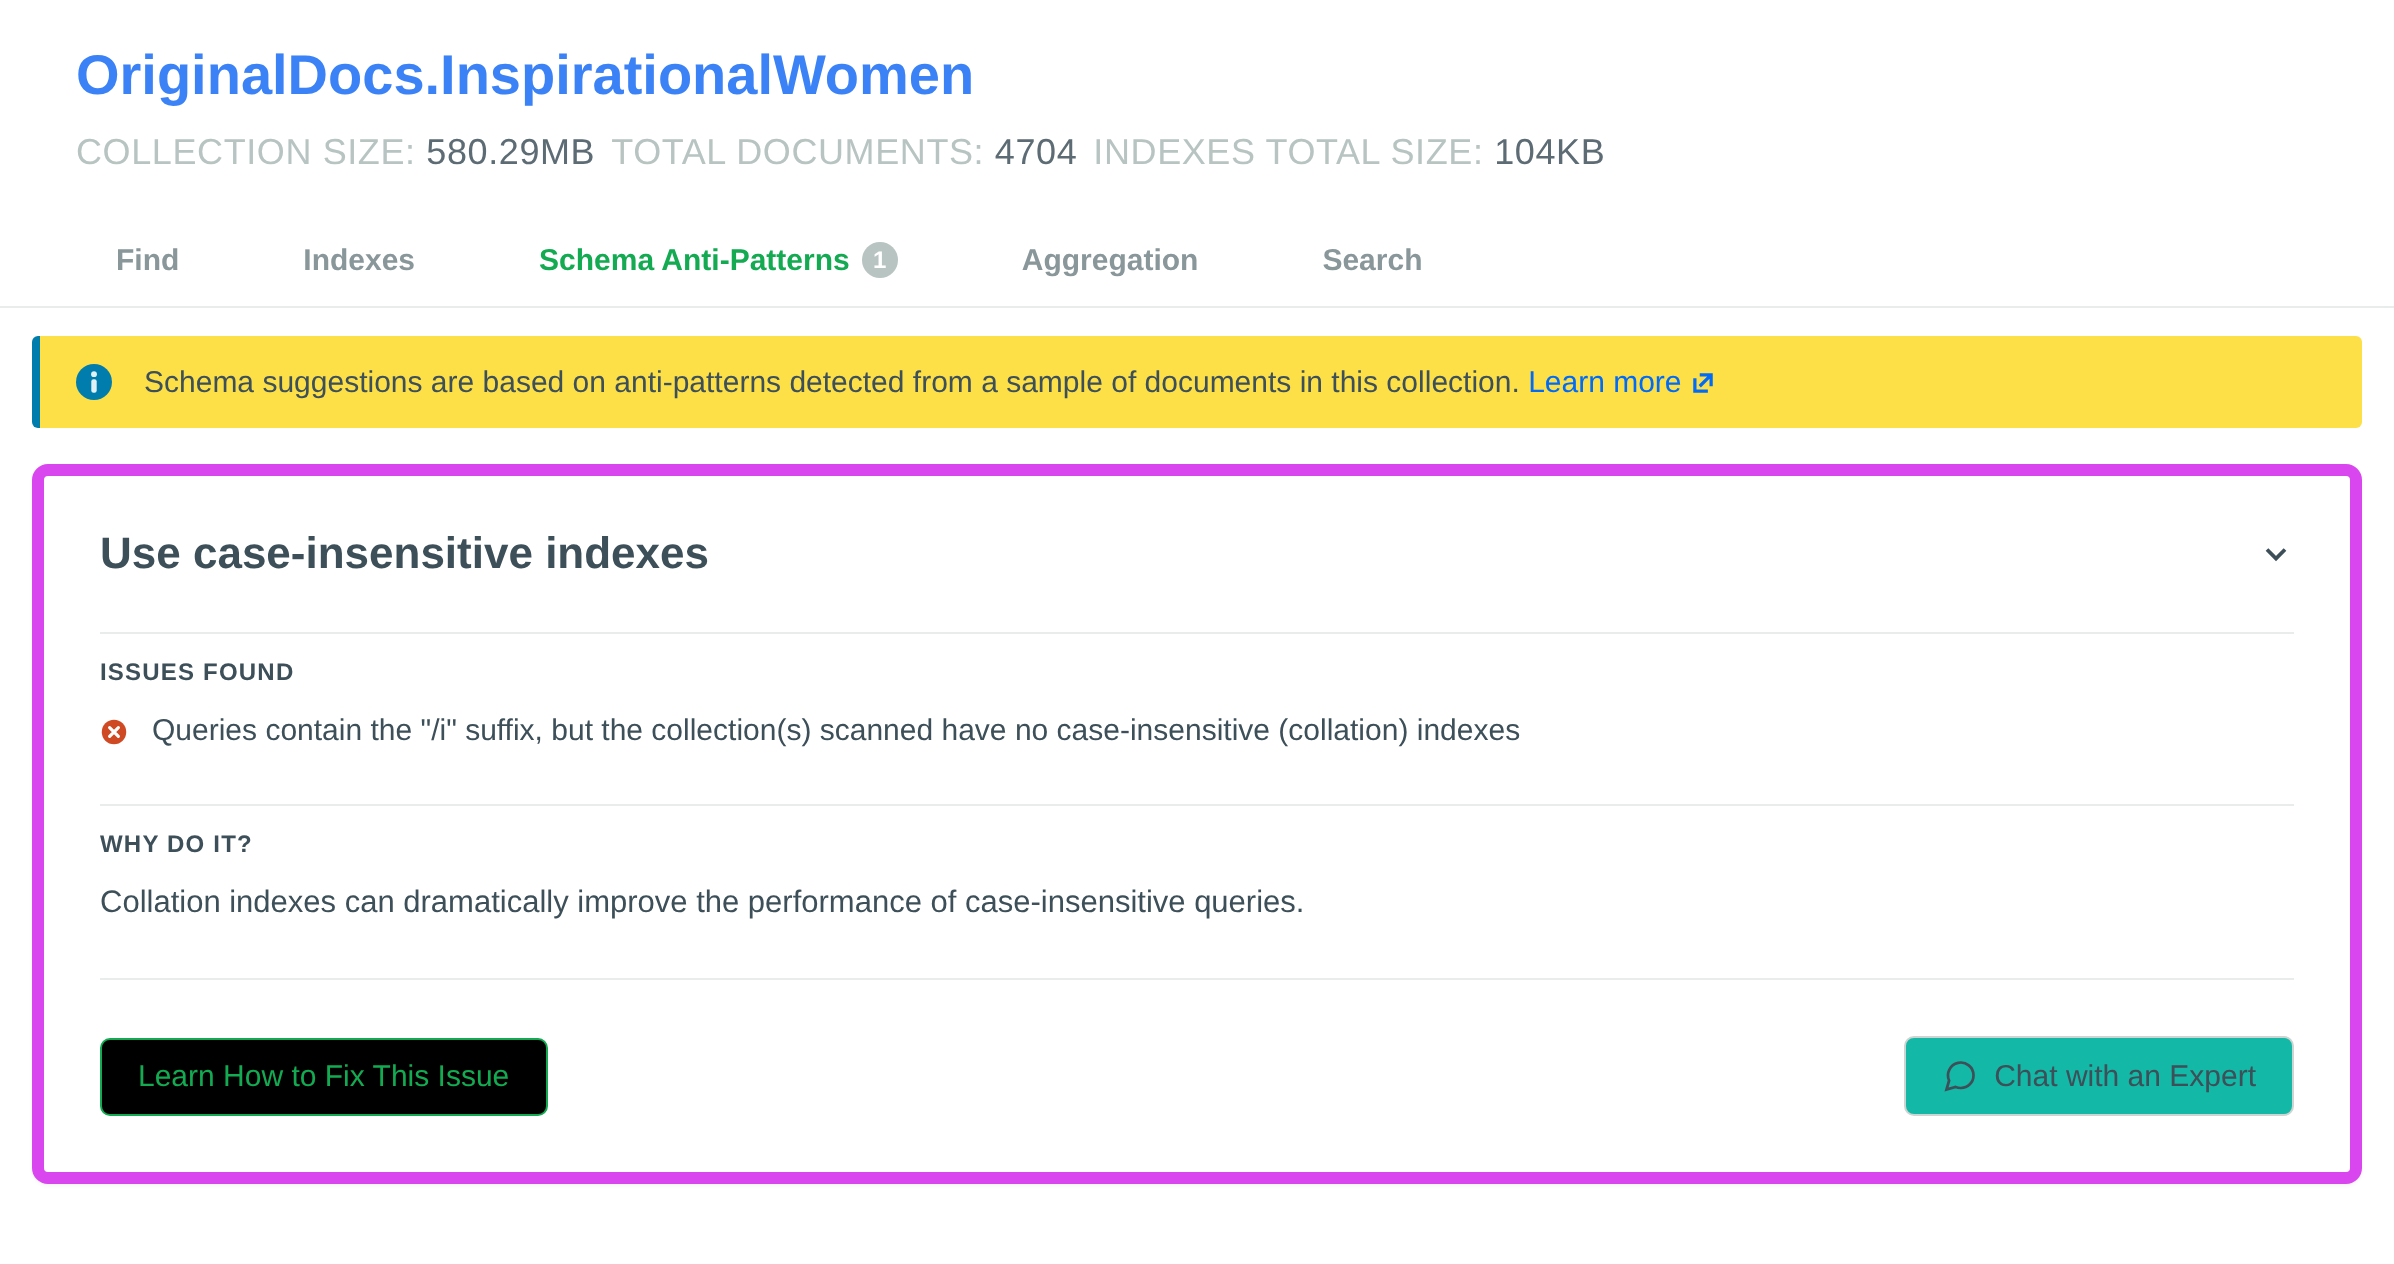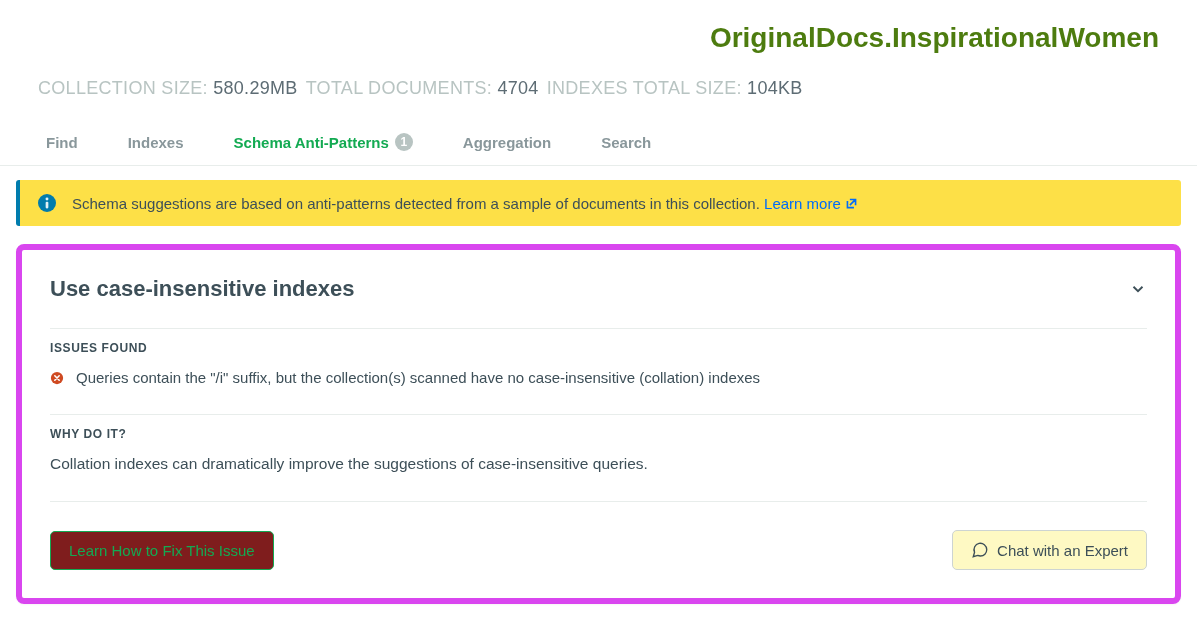--- a/index.html
+++ b/index.html
@@ -8,23 +8,22 @@
     background: #fff;
     color: #3d4f58;
     font-size: 14px;
     width: 1197px;
   }
   .container { padding: 0 0 20px 0; }
   .header { padding: 22px 38px 8px 38px; }
   .title {
     font-size: 28px;
     font-weight: 600;
-    color: #4d7c0f;
-    margin-bottom: 24px;
-    text-align: right;
+    color: #3b82f6;
+    margin-bottom: 12px;
   }
   .stats {
     display: flex;
     gap: 8px;
     font-size: 18px;
     color: #5d6c74;
     letter-spacing: 0.3px;
     margin-bottom: 18px;
   }
   .stat-label { color: #b8c4c2; font-weight: 400; }
@@ -37,20 +36,21 @@
   }
   .tab {
     padding: 8px 0 14px 0;
     font-size: 15px;
     font-weight: 600;
     color: #89979b;
     cursor: pointer;
     display: flex;
     align-items: center;
     gap: 6px;
+    margin-left: 12px;
   }
   .tab.active { color: #13aa52; }
   .badge {
     background: #b8c4c2;
     color: #fff;
     border-radius: 50%;
     width: 18px;
     height: 18px;
     display: inline-flex;
     align-items: center;
@@ -140,27 +140,27 @@
     font-size: 15px;
     padding: 10px 18px;
     border-radius: 5px;
     cursor: pointer;
     font-family: inherit;
     display: inline-flex;
     align-items: center;
     gap: 8px;
   }
   .btn-outline-green {
-    background: #7f1d1d;
+    background: #000000;
     color: #13aa52;
     border: 1px solid #13aa52;
     font-weight: 500;
   }
   .btn-outline-gray {
-    background: #fef9c3;
+    background: #14b8a6;
     color: #3d4f58;
     border: 1px solid #cdd4d2;
     font-weight: 400;
   }
   .chat-icon { width: 18px; height: 18px; stroke: #3d4f58; fill: none; stroke-width: 1.8; }
 </style>
 </head>
 <body>
 
 <div class="container">
@@ -233,21 +233,21 @@
           <svg class="error-icon" viewBox="0 0 16 16">
             <circle cx="8" cy="8" r="7" fill="#cf4a22"></circle>
             <path d="M5.5 5.5l5 5M10.5 5.5l-5 5" stroke="#fff" stroke-width="1.8" stroke-linecap="round"></path>
           </svg>
           <span>Queries contain the "/i" suffix, but the collection(s) scanned have no case-insensitive (collation) indexes</span>
         </div>
       </div>
 
       <div class="section">
         <div class="section-label">WHY DO IT?</div>
-        <div class="why-text">Collation indexes can dramatically improve the suggestions of case-insensitive queries.</div>
+        <div class="why-text">Collation indexes can dramatically improve the performance of case-insensitive queries.</div>
       </div>
 
       <div class="actions">
         <button class="btn btn-outline-green">
           <span>Learn How to Fix This Issue</span>
         </button>
         <button class="btn btn-outline-gray">
           <svg class="chat-icon" viewBox="0 0 24 24">
             <path d="M21 11.5a8.38 8.38 0 0 1-8.5 8.5 8.5 8.5 0 0 1-3.5-.74L3 21l1.74-6A8.5 8.5 0 1 1 21 11.5z"></path>
           </svg>

